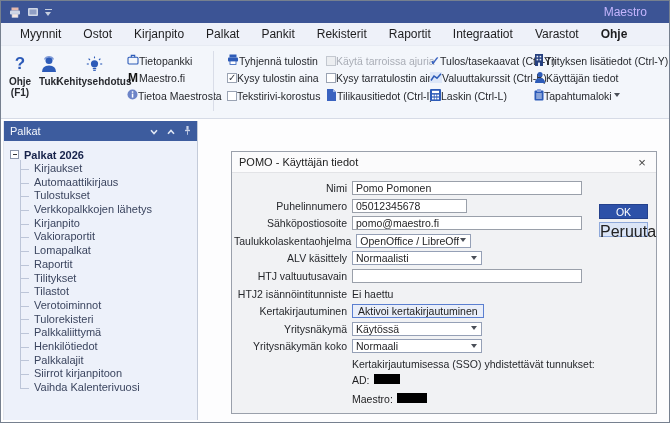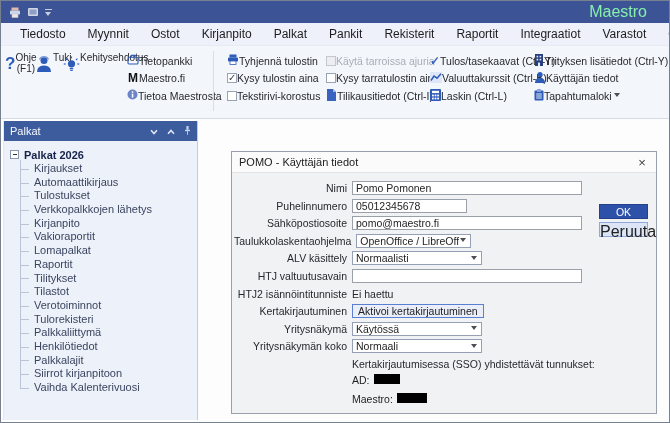--- a/index.html
+++ b/index.html
@@ -8,34 +8,34 @@
             border:1px solid #76808f; overflow:hidden; }
 
   
   .titlebar { height:22px; background:#3c5495; display:flex; align-items:center;
               padding:0 8px; color:#fff; }
   .qat { display:flex; align-items:center; gap:6px; }
   .qat svg { display:block; }
   .qat-chevron { width:7px; height:8px; position:relative; }
   .qat-chevron::before { content:""; position:absolute; left:0; top:1px; width:7px; height:1px; background:#c7cfdf; }
   .qat-chevron::after { content:""; position:absolute; left:0; top:4px; border:3.5px solid transparent; border-top:4px solid #c7cfdf; }
-  .app-title { margin-left:auto; font-size:16px; padding-right:14px; color:#86efac; }
+  .app-title { margin-left:auto; font-size:12px; padding-right:14px; color:#c4b5fd; }
 
   
   .menubar { height:23px; background:#eef1f9; display:flex; align-items:center;
              padding-left:8px; border-bottom:1px solid #e7ebf3; }
   .mtab { font-size:12px; color:#1d1d1f; padding:0 11px; cursor:default; line-height:22px; }
   .mtab.active { font-weight:bold; }
 
   
   .ribbon { height:73px; background:#f3f6fb; border-bottom:1px solid #d6dbe6;
             display:flex; position:relative; padding:3px 0 0 4px; font-size:10.5px; color:#27292e; }
   .rib-divider { position:absolute; left:212px; top:5px; bottom:7px; width:1px; background:#d9dde8; }
   .bigbtns { display:flex; width:120px; flex:none; align-items:flex-start; }
-  .bigbtn { display:flex; flex-direction:row; text-align:center; padding-top:3px; }
+  .bigbtn { display:flex; flex-direction:column; align-items:center; text-align:center; padding-top:3px;font-weight:bold; }
   .bigbtn .bicon { height:24px; display:flex; align-items:center; justify-content:center; }
   .bigbtn .blabel { font-size:10px; line-height:11px; color:#27292e; }
   .bb-help { width:30px; } .bb-support { width:28px; } .bb-idea { width:62px; }
   .q-icon { font-size:17px; font-weight:bold; color:#2d5bb8; }
   .q-icon::before { content:"?"; }
 
   .ribcol { display:flex; flex-direction:column; padding-top:3px; flex:none; }
   .ribcol .rrow { height:17.5px; display:flex; align-items:center; gap:0; white-space:nowrap; }
   .links-col { width:90px; margin-left:2px; }
   .col-a { margin-left:10px; width:99px; }
@@ -132,21 +132,20 @@
             <rect x="1" y="1" width="10" height="8" rx="1" fill="#cfd6e6"></rect>
             <rect x="2.5" y="2.5" width="7" height="5" fill="#8f9ec4"></rect>
           </svg>
         </span>
       <span class="qat-chevron"></span>
     </div>
     <span class="app-title">Maestro</span>
   </div>
 
   <div class="menubar">
-    <span class="mtab">Tiedosto</span>
     <span class="mtab">Myynnit</span>
     <span class="mtab">Ostot</span>
     <span class="mtab">Kirjanpito</span>
     <span class="mtab">Palkat</span>
     <span class="mtab">Pankit</span>
     <span class="mtab">Rekisterit</span>
     <span class="mtab">Raportit</span>
     <span class="mtab">Integraatiot</span>
     <span class="mtab">Varastot</span>
     <span class="mtab active">Ohje</span>

